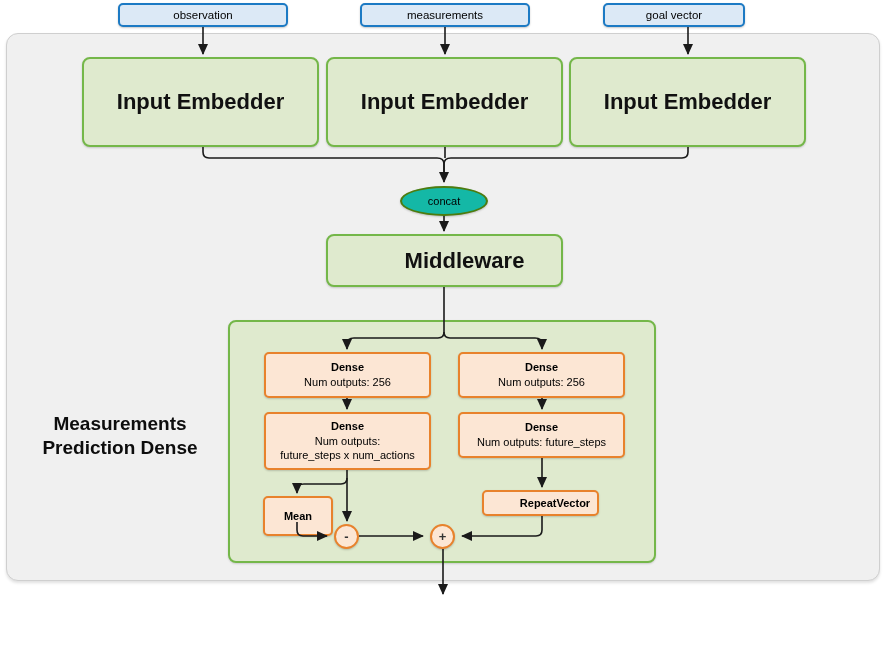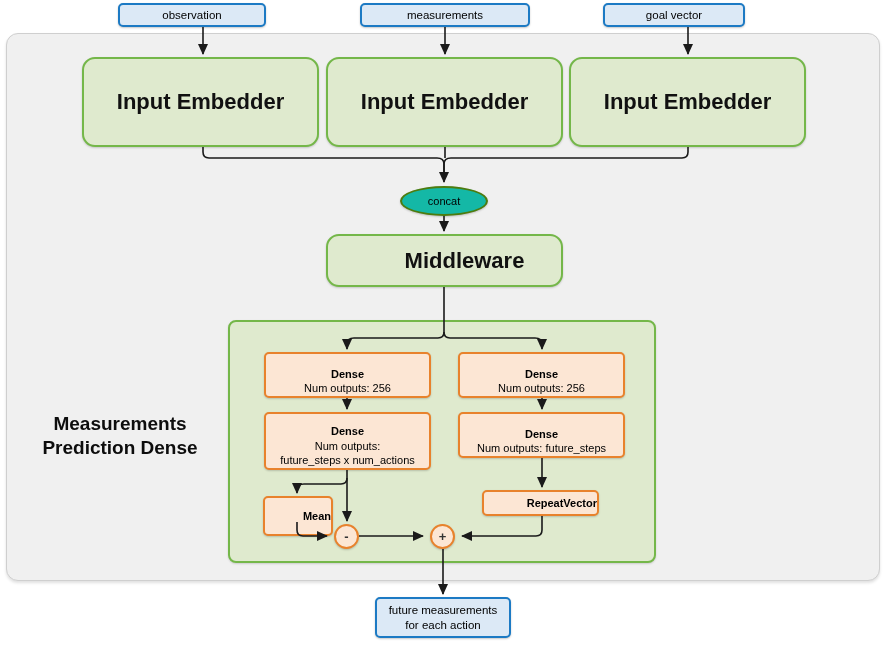--- a/index.html
+++ b/index.html
@@ -13,31 +13,31 @@
   
   .outer{background:#f0f0f0;border:1px solid #cfcfcf;border-radius:12px;
          box-shadow:0 2px 3px rgba(0,0,0,.12);}
 
   
   .io{background:#dce9f6;border:2px solid #1c7ac4;border-radius:5px;
       color:#000;font-size:11.5px;line-height:1.25;
       box-shadow:0 1px 2px rgba(0,0,0,.22);}
 
   
-  .green{background:#dfeace;border:2px solid #74b749;border-radius:13px;
+  .green{background:#dfeace;border:2px solid #74b749;border-radius:8px;
          box-shadow:0 1px 2px rgba(0,0,0,.18);}
   .green.big{font-size:22px;font-weight:bold;color:#111;}
 
   .headbox{background:#dfeace;border:2px solid #74b749;border-radius:8px;
            box-shadow:0 1px 2px rgba(0,0,0,.15);}
 
   
   .orange{background:#fce6d4;border:2px solid #e8822c;border-radius:5px;
           color:#000;font-size:11px;line-height:1.32;
-          box-shadow:0 1px 2px rgba(0,0,0,.18);justify-content:flex-end;}
+          box-shadow:0 1px 2px rgba(0,0,0,.18);}
   .orange b{font-weight:bold;}
 
   
   .ellipse{background:#14b8a6;border:2px solid #4d7c0f;border-radius:50%;
            font-size:11px;color:#000;
            box-shadow:0 1px 2px rgba(0,0,0,.2);}
 
   
   .op{background:#fce6d4;border:2px solid #e8822c;border-radius:50%;
       font-size:13px;font-weight:bold;color:#333;line-height:1;
@@ -49,21 +49,21 @@
 
   svg.wires{position:absolute;left:0;top:0;width:890px;height:650px;
             pointer-events:none;}
   .w{fill:none;stroke:#1a1a1a;stroke-width:1.6;}
 </style>
 </head>
 <body>
 
 <div id="stage">
 
-  <div class="node io" style="left:118px;top:3px;width:148px;height:24px;">
+  <div class="node io" style="left:118px;top:3px;width:170px;height:24px;">
     <span>observation</span>
   </div>
   <div class="node io" style="left:360px;top:3px;width:170px;height:24px;">
     <span>measurements</span>
   </div>
   <div class="node io" style="left:603px;top:3px;width:142px;height:24px;">
     <span>goal vector</span>
   </div>
 
   <div class="node outer" style="left:6px;top:33px;width:874px;height:548px;"></div>
@@ -122,24 +122,20 @@
     <b>RepeatVector</b>
   </div>
 
   <div class="node op" style="left:334px;top:524px;width:25px;height:25px;">
     <span>-</span>
   </div>
   <div class="node op" style="left:430px;top:524px;width:25px;height:25px;">
     <span>+</span>
   </div>
 
-  <div class="node io" style="left:375px;top:597px;width:136px;height:41px;flex-direction:column;">
-    <span>future measurements</span>
-    <span>for each action</span>
-  </div>
 
   <svg class="wires" viewBox="0 0 890 650">
     <defs>
       <marker id="ah" markerWidth="9" markerHeight="9" refX="6.4" refY="3.2" orient="auto" markerUnits="strokeWidth">
         <path d="M0,0 L7,3.2 L0,6.4 z" fill="#1a1a1a"></path>
       </marker>
     </defs>
 
     <path class="w" d="M203,27 L203,54" marker-end="url(#ah)"></path>
     <path class="w" d="M445,27 L445,54" marker-end="url(#ah)"></path>

